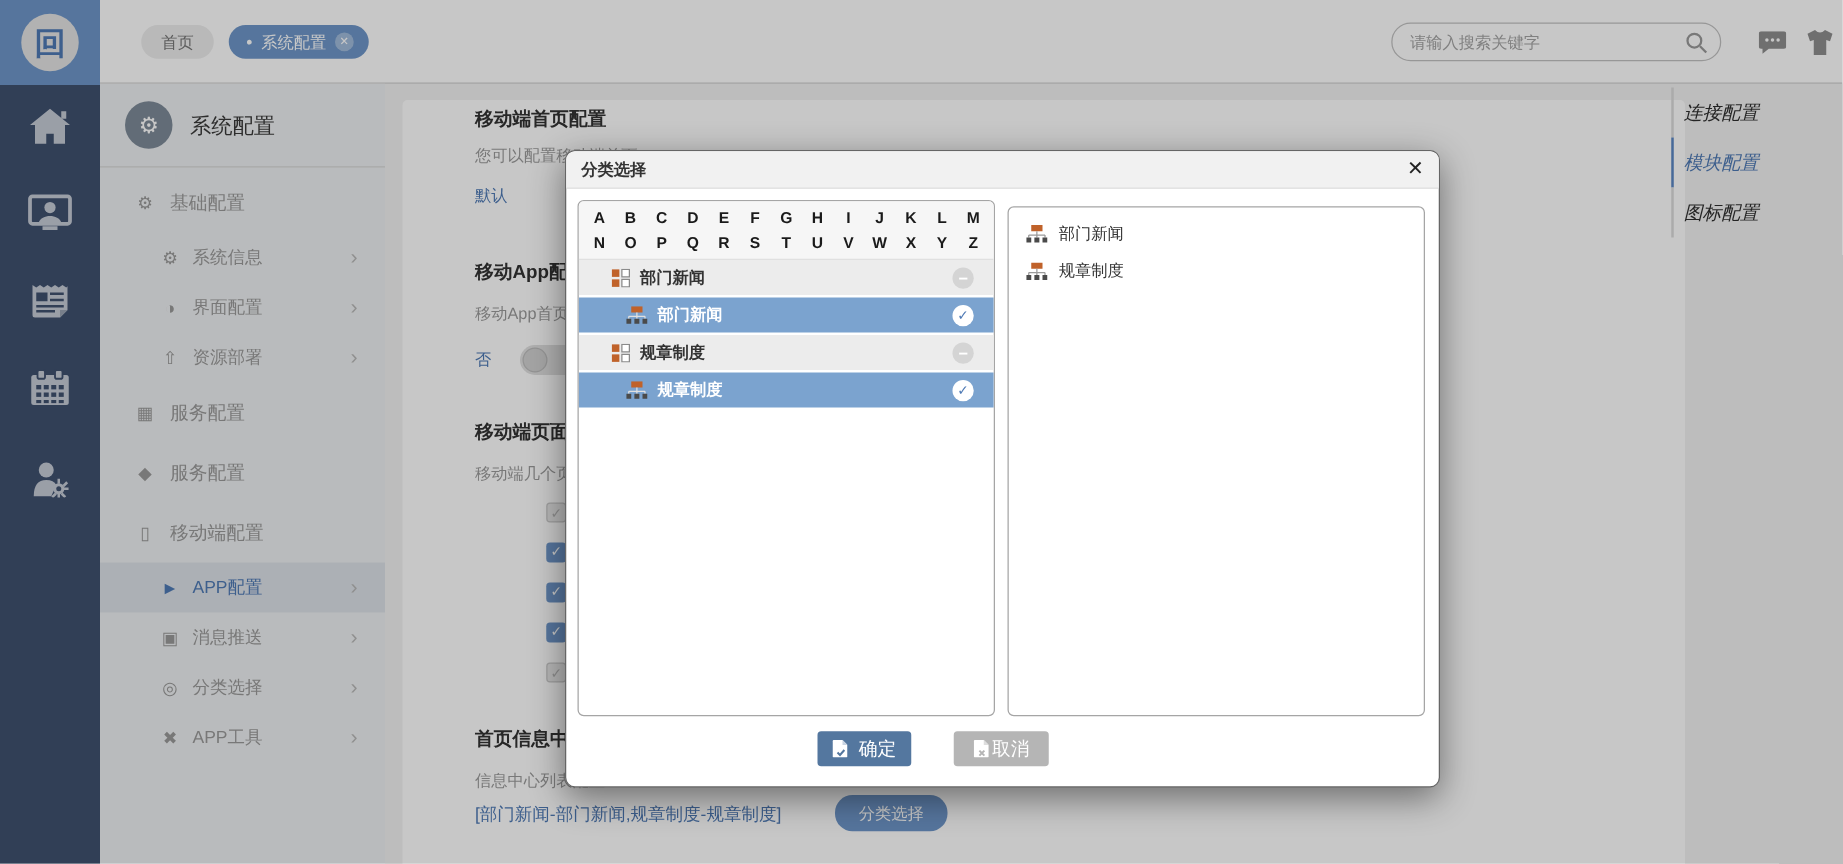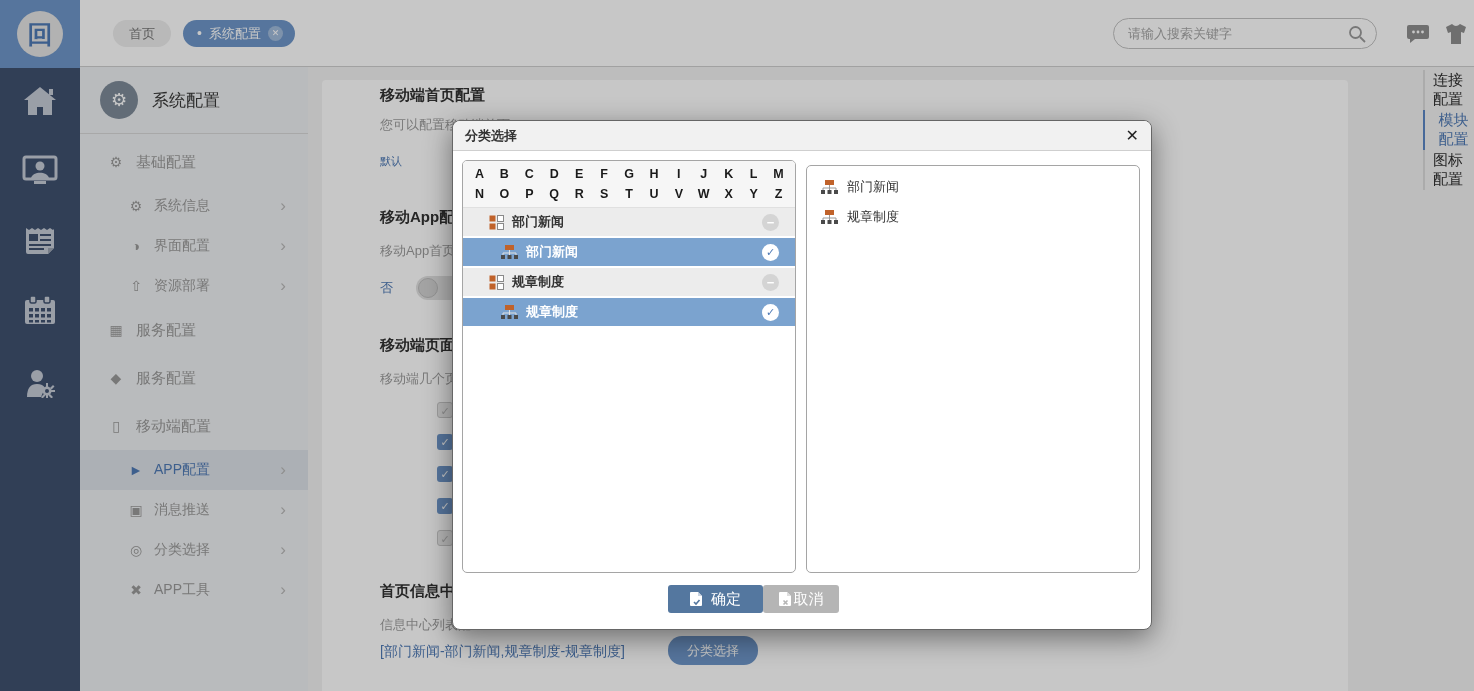--- a/index.html
+++ b/index.html
@@ -45,21 +45,21 @@
   .desc { font-size:13px; color:#9c9c9c; }
   .blue { color:#4f7ab5; }
   .toggle { position:absolute; left:94px; width:56px; height:24px; border-radius:12px; background:#e0e0e0; }
   .toggle .knob { position:absolute; left:2px; top:2px; width:20px; height:20px; border-radius:50%; background:#d2d2d2; border:1px solid #bdbdbd; }
   .cb { position:absolute; left:115px; width:16px; height:16px; border-radius:3px; font-size:11px; line-height:16px; text-align:center; }
   .cb.on { background:#6f97c9; color:#fff; }
   .cb.off { background:#e9e9e9; border:1px solid #c9c9c9; color:#b5b5b5; }
   .catbtn { position:absolute; left:346px; top:556px; width:90px; height:29px; border-radius:14px; background:#6f97c9; color:#fff; font-size:13px; display:flex; align-items:center; justify-content:center; }
 
   
-  .anchor { position:absolute; left:1423px; top:70px; z-index:1; }
+  .anchor { position:absolute; left:1337px; top:70px; z-index:1;font-style:italic; }
   .anchor-item { height:40px; display:flex; align-items:center; padding-left:8px; font-size:15px; color:#2f2f2f; border-left:2px solid #dcdcdc; }
   .anchor-item.active { color:#4f7ab5; border-left-color:#5b87c5;text-align:center; }
 
   
   .dim { position:absolute; inset:0; background:rgba(0,0,0,0.22); z-index:50; }
 
   
   .modal { position:absolute; left:452px; top:120px; width:700px; height:510px; background:#fff; border:1px solid #666; border-radius:8px; box-shadow:0 8px 28px rgba(0,0,0,0.45); z-index:100; }
   .m-title { height:30px; background:#f1f1f1; border-bottom:1px solid #cfcfcf; border-radius:7px 7px 0 0; font-size:13px; font-weight:bold; color:#333; line-height:30px; padding-left:12px; position:relative; }
   .m-close { position:absolute; right:12px; top:0; font-size:16px; font-weight:bold; color:#222; cursor:pointer; }
@@ -73,21 +73,21 @@
   .trow.cat { background:#ececec; padding-left:26px; }
   .trow.item { background:#7ba3cf; padding-left:38px; }
   .t-label { font-size:13px; font-weight:bold; color:#333; margin-left:8px; }
   .trow.item .t-label { color:#fff; }
   .t-state { position:absolute; right:16px; width:17px; height:17px; border-radius:50%; display:flex; align-items:center; justify-content:center; }
   .t-state.minus { background:#d4d4d4; color:#fff; font-size:13px; font-weight:bold; }
   .t-state.check { background:#fff; color:#4f7ab5; font-size:11px; font-weight:bold; }
   .m-right { position:absolute; left:353px; top:44px; width:334px; height:408px; border:1px solid #a5a5a5; border-radius:5px; padding-top:6px; }
   .sel-row { height:30px; display:flex; align-items:center; padding-left:14px; gap:9px; font-size:13px; color:#333; }
   .mbtn { position:absolute; top:464px; height:28px; border-radius:3px; color:#fff; font-size:15px; display:flex; align-items:center; justify-content:center; gap:9px; cursor:pointer; }
-  .btn-ok { left:215px; width:95px; background:#54779f; }
+  .btn-ok { left:201px; width:75px; background:#54779f; }
   .btn-cancel { left:310px; width:76px; background:#b5b5b5; gap:3px; }
 </style>
 </head>
 <body>
 
 <div class="rail">
   <div class="rail-logo">
     <div class="logo-circle">回</div>
   </div>
   <div class="ri" style="top:86px">
@@ -236,21 +236,21 @@
       <span class="ic">✖</span>
       <span>APP工具</span>
       <span class="chev">›</span>
     </div>
   </div>
 </div>
 
 <div class="card">
   <div class="el h1" style="top:6px">移动端首页配置</div>
   <div class="el desc" style="top:36px">您可以配置移动端首页</div>
-  <div class="el blue" style="top:74px;font-size:11px">默认</div>
+  <div class="el blue" style="top:68px;font-size:13px">默认</div>
 
   <div class="el h1" style="top:128px">移动App配置</div>
   <div class="el desc" style="top:162px">移动App首页配置</div>
   <div class="el blue" style="top:199px;font-size:13px">否</div>
   <div class="toggle" style="top:196px">
       <div class="knob"></div>
     </div>
 
   <div class="el h1" style="top:256px">移动端页面配置</div>
   <div class="el desc" style="top:290px">移动端几个页面配置</div>

